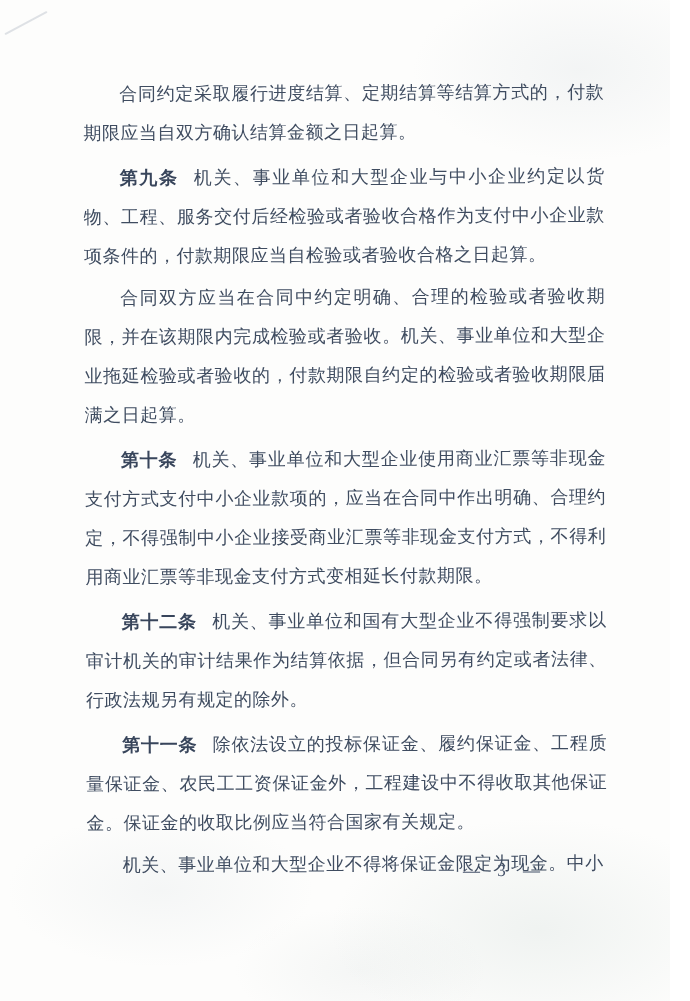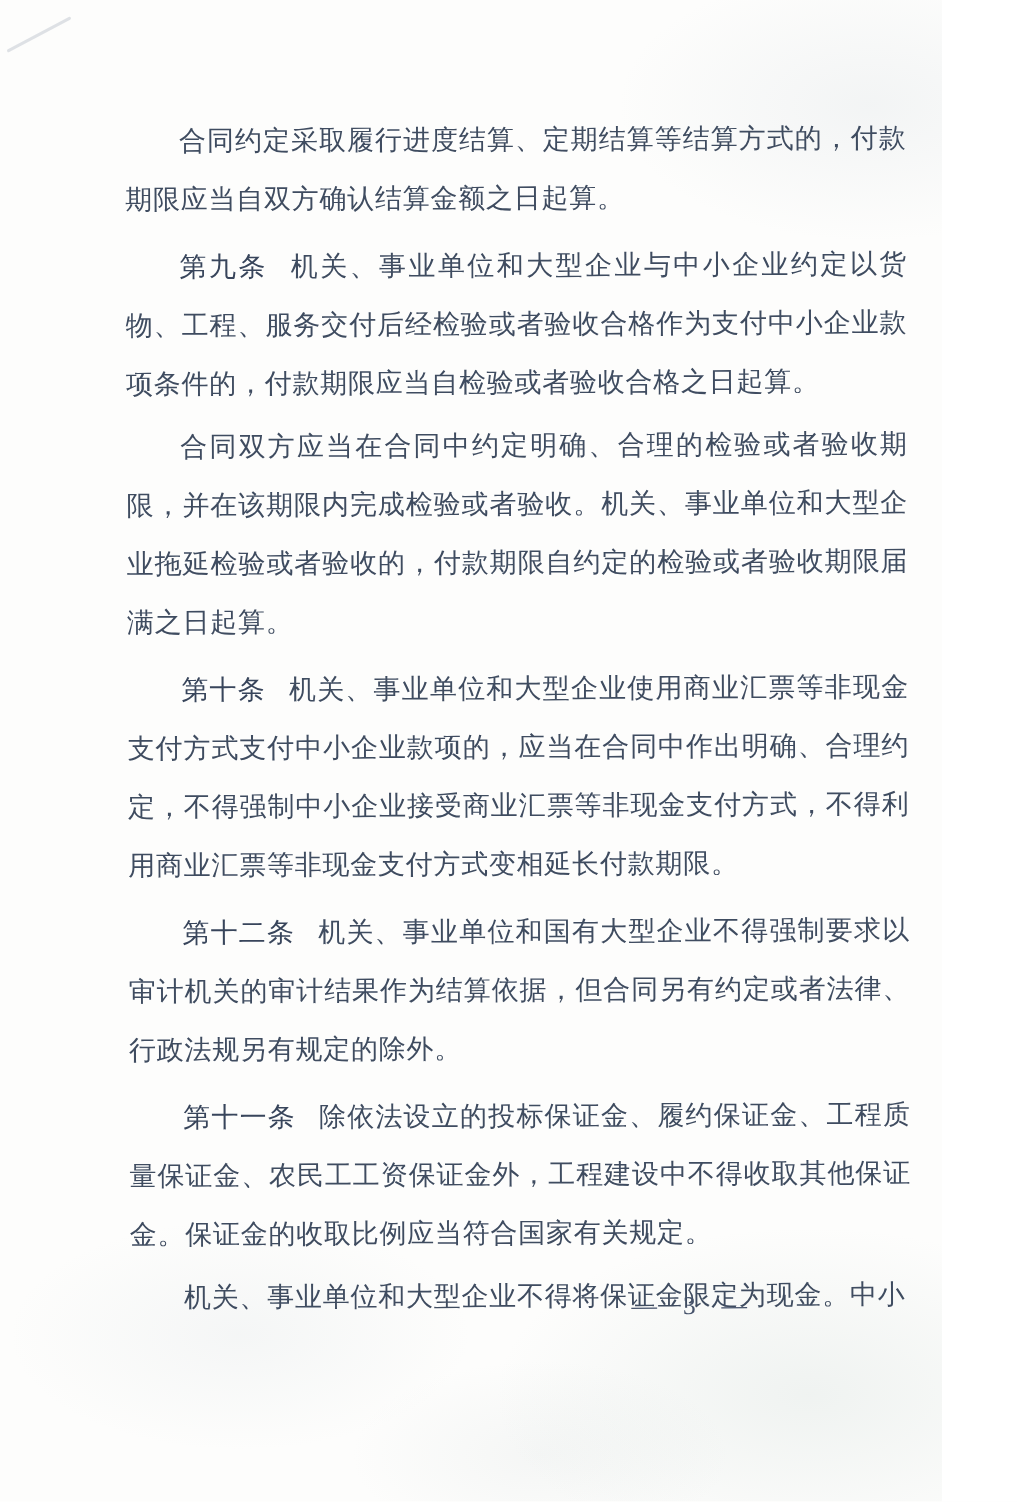--- a/index.html
+++ b/index.html
@@ -17,20 +17,21 @@
     position: relative;
     width: 628px;
     height: 1001px;
     overflow: hidden;
     background:
       radial-gradient(240px 130px at 580px 70px,  rgba(188,199,206,0.16), transparent 70%),
       radial-gradient(300px 160px at 540px 930px, rgba(178,196,190,0.18), transparent 70%),
       radial-gradient(220px 110px at 160px 890px, rgba(184,196,202,0.12), transparent 70%),
       radial-gradient(180px 90px  at 360px 970px, rgba(184,196,196,0.12), transparent 70%),
       #fdfdfc;
+    padding-left: 42px;
   }
   
   .scratch {
     position: absolute;
     left: 2px;
     top: 22px;
     width: 48px;
     height: 2px;
     background: #ced3d8;
     border-radius: 2px;
@@ -51,21 +52,21 @@
     text-justify: inter-ideograph;
   }
   .para {
     margin: 0 0 3px 0;
     text-indent: 2em;
   }
   .para.with-head {
     margin-top: 6px;
   }
   .article-head {
-    font-weight: normal;
+    font-weight: bold;
     color: #38455b;
     margin-right: 0.85em;
   }
   .page-number {
     position: absolute;
     top: 858px;
     right: 128px;
     color: #45526a;
     font-size: 17px;
     line-height: 26px;

